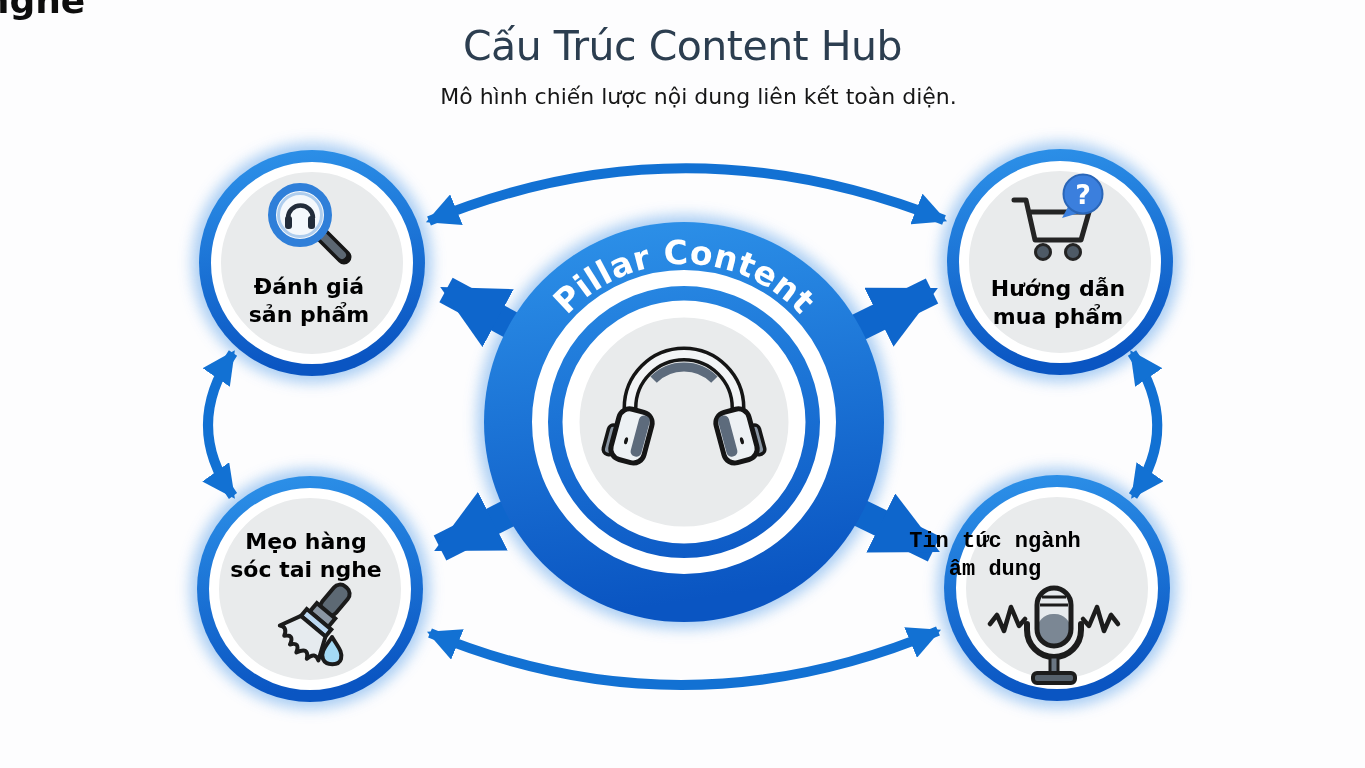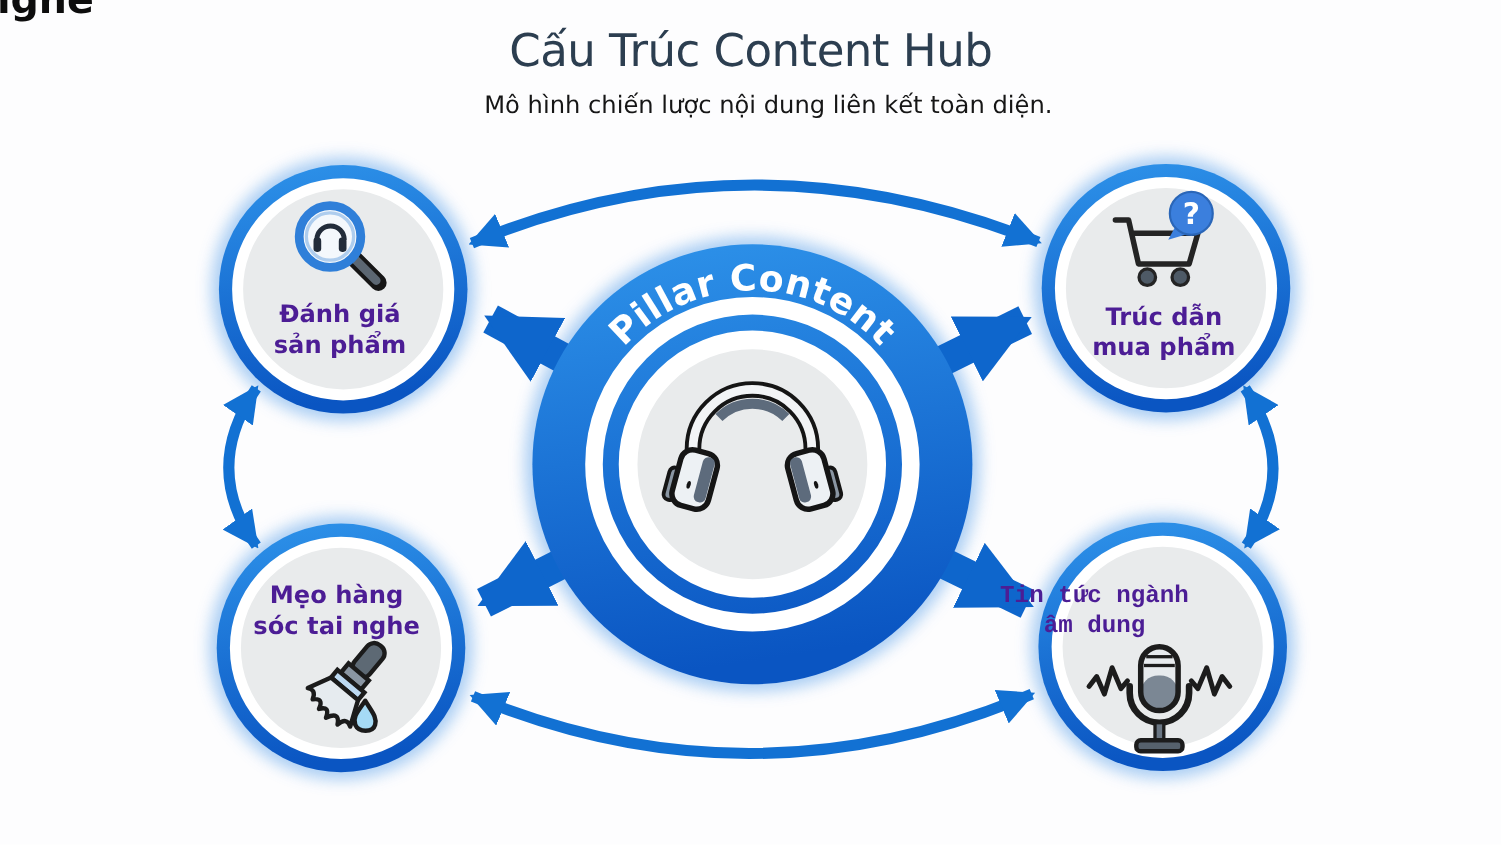--- a/index.html
+++ b/index.html
@@ -12,21 +12,21 @@
     position:absolute;top:22px;left:0;width:100%;text-align:center;
     font-size:41px;font-weight:400;color:#2c3e50;letter-spacing:-0.5px;
   }
   .subtitle{
     position:absolute;top:84px;left:16px;width:100%;text-align:center;
     font-size:22px;font-weight:400;color:#161616;
   }
   .diagram-svg{position:absolute;left:0;top:0;}
   .node-label{
     position:absolute;transform:translate(-50%,-50%);
-    text-align:center;font-weight:700;color:#4c1d95;
+    text-align:center;font-weight:700;color:#000000;
     font-size:22px;line-height:28px;white-space:nowrap;
   }
   .hub-label{
     position:absolute;transform:translate(-50%,-50%);
     font-size:36px;font-weight:700;color:#0d0d0d;white-space:nowrap;
   }
   .lbl-tl{left:309px;top:301px;}
   .lbl-tr{left:1058px;top:303px;}
   .lbl-bl{left:306px;top:556px;}
   .lbl-br{left:995px;top:556px;font-family:Liberation Mono, monospace;}
@@ -166,21 +166,21 @@
     </g>
   </svg>
 
   <div class="hub-label">Tai nghe</div>
 
   <div class="node-label lbl-tl">
     <div>Đánh giá</div>
     <div>sản phẩm</div>
   </div>
   <div class="node-label lbl-tr">
-    <div>Trúc dẫn</div>
+    <div>Hướng dẫn</div>
     <div>mua phẩm</div>
   </div>
   <div class="node-label lbl-bl">
     <div>Mẹo hàng</div>
     <div>sóc tai nghe</div>
   </div>
   <div class="node-label lbl-br">
     <div>Tin tức ngành</div>
     <div>âm dung</div>
   </div>

